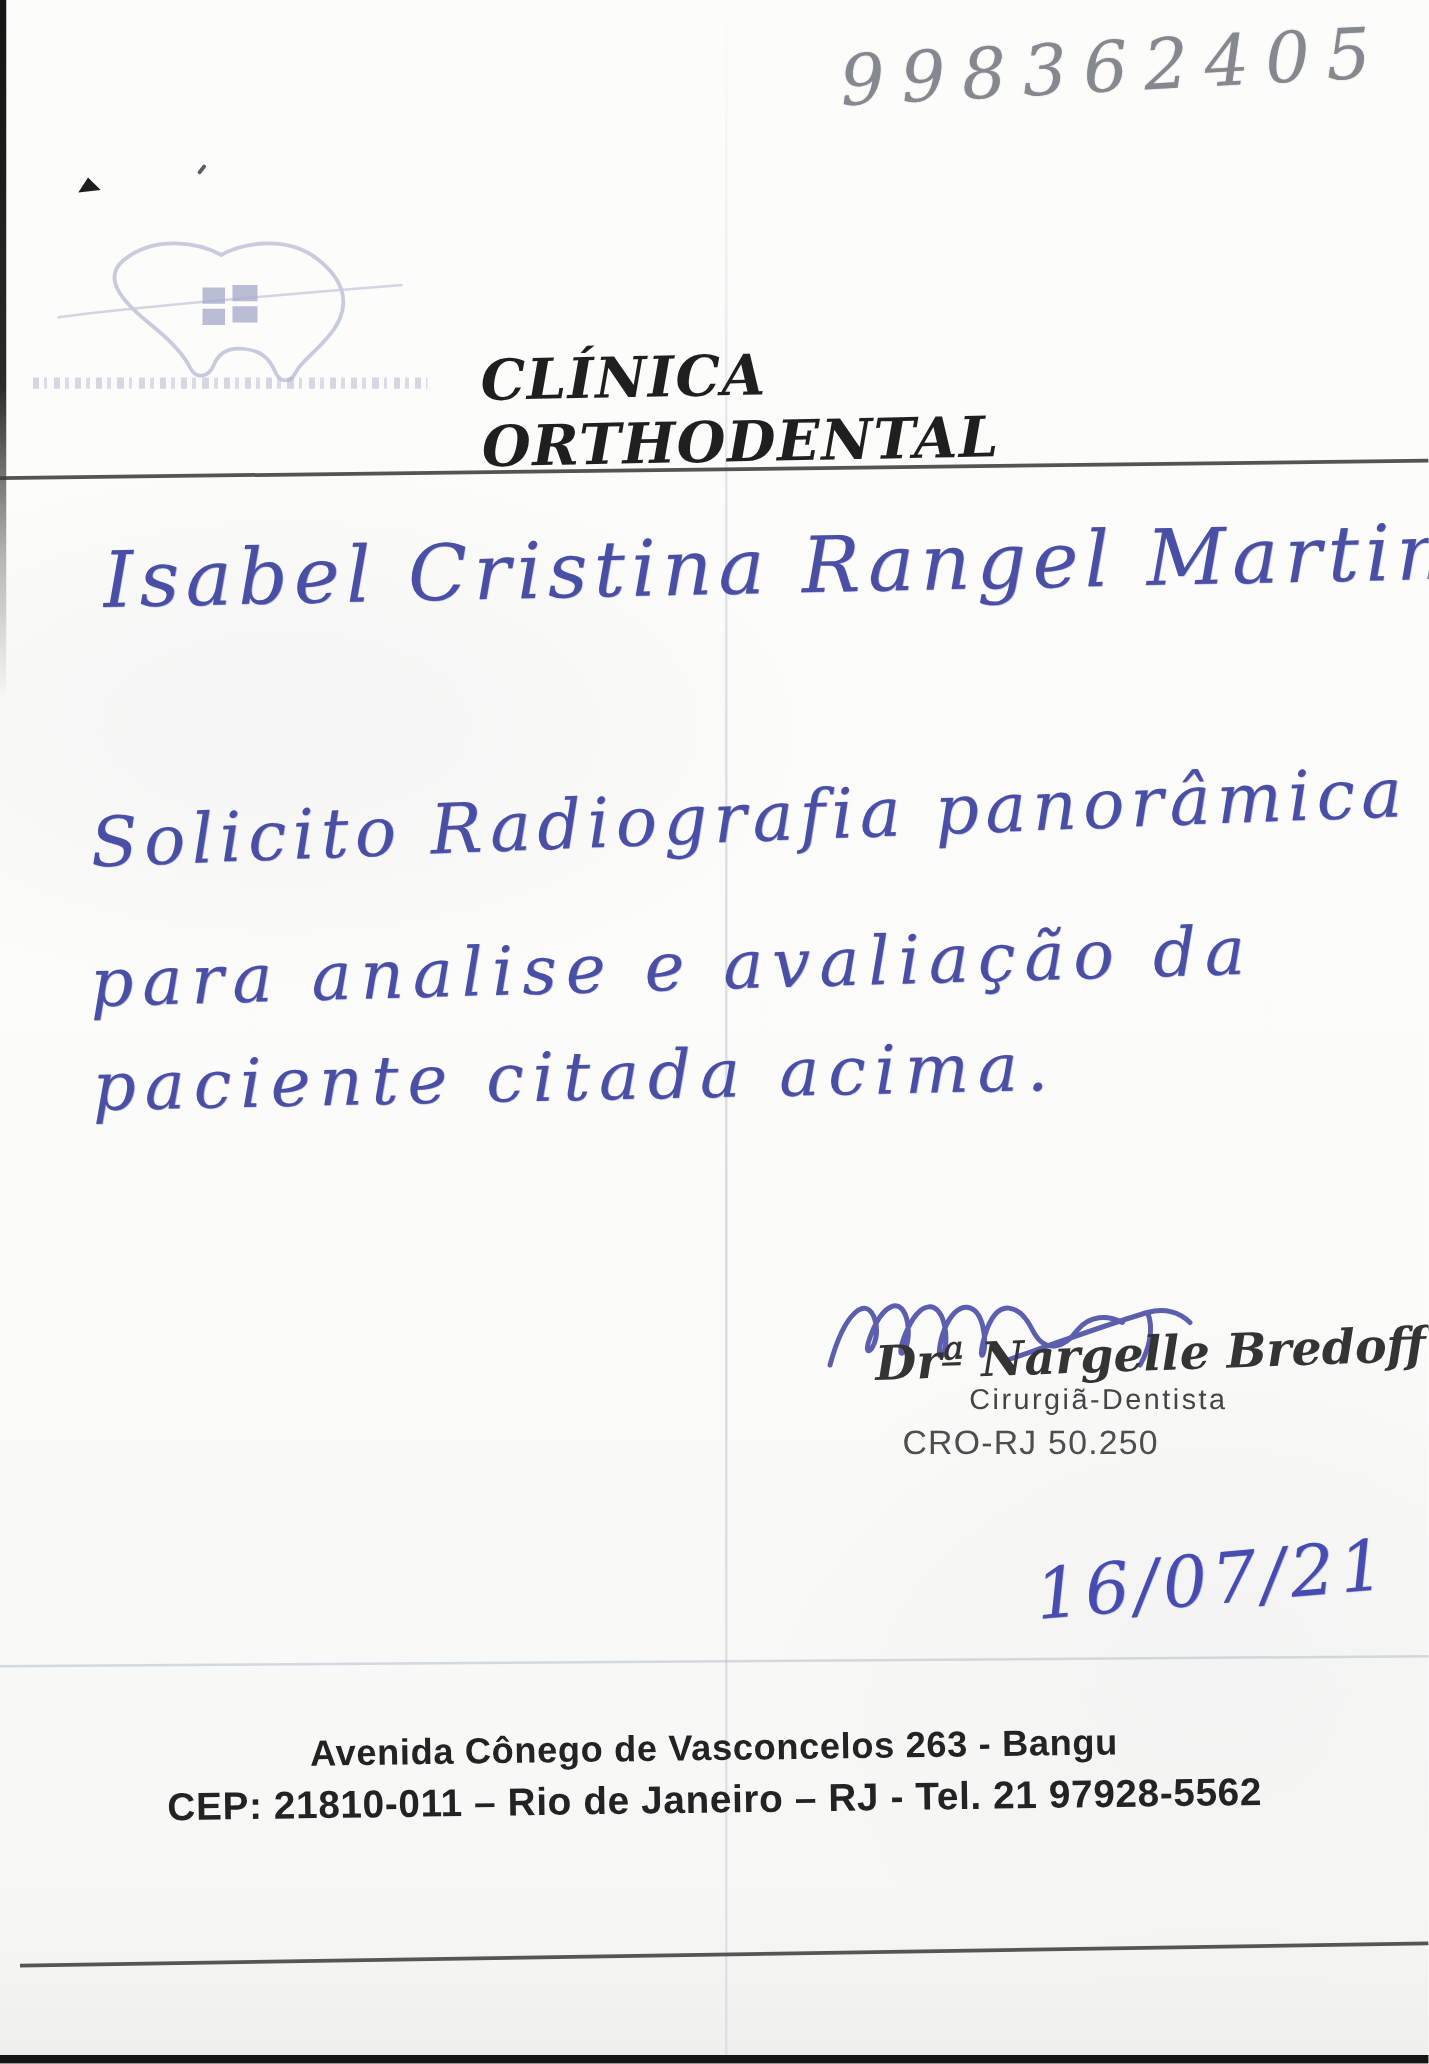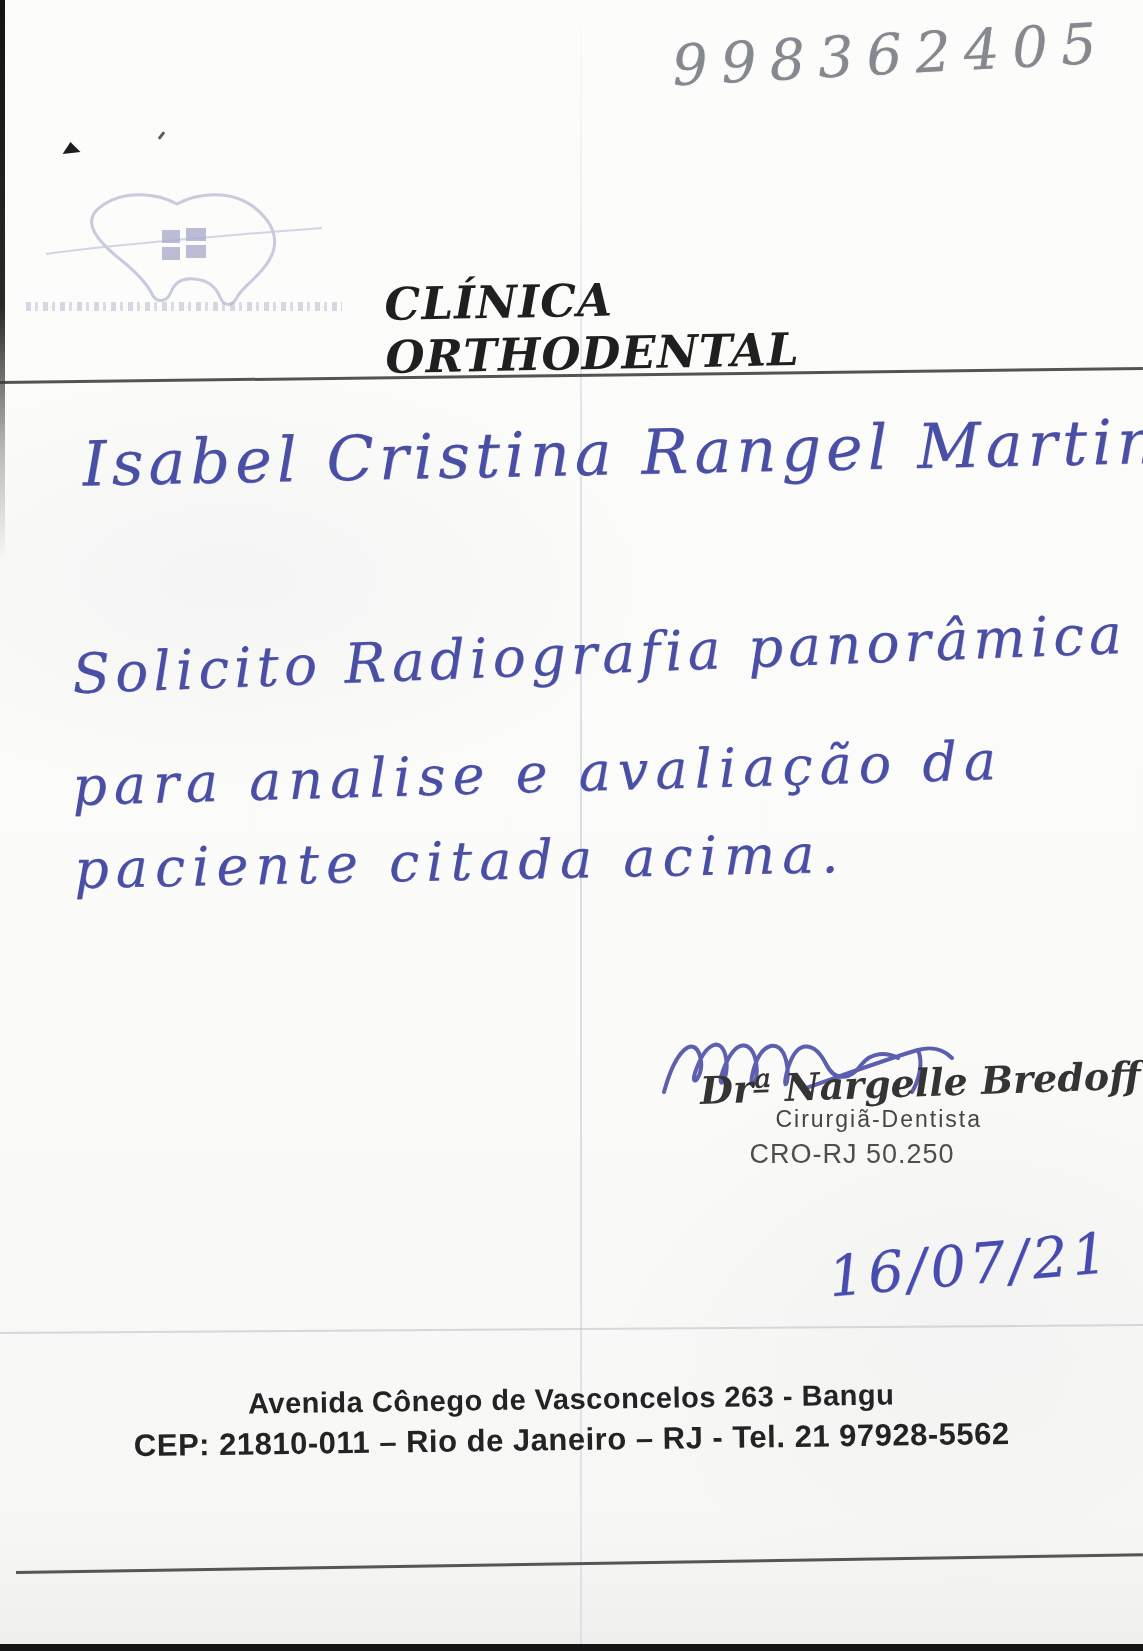--- a/index.html
+++ b/index.html
@@ -55,21 +55,21 @@
   .body3{position:absolute;left:74px;top:830px;font-size:54px;letter-spacing:7px;transform:rotate(-1.2deg);}
   .date{position:absolute;left:828px;top:1232px;font-size:56px;letter-spacing:4px;color:#474db0;transform:rotate(-5deg);}
 
   
   .signature{position:absolute;left:656px;top:1008px;}
   .stamp-name{position:absolute;left:700px;top:1062px;width:340px;
     font-family:"DejaVu Serif", serif;font-style:italic;font-weight:bold;
     font-size:38px;color:#343434;transform:rotate(-2deg);white-space:nowrap;}
   .stamp-role{position:absolute;left:722px;top:1106px;width:260px;text-align:right;
     font-family:"Liberation Sans", sans-serif;font-size:23px;letter-spacing:2px;color:#454545;}
-  .stamp-license{position:absolute;left:722px;top:1139px;width:260px;text-align:center;
+  .stamp-license{position:absolute;left:722px;top:1139px;width:260px;
     font-family:"Liberation Sans", sans-serif;font-size:27px;letter-spacing:1px;color:#4e4e4e;}
 
   
   .footer-sep{position:absolute;left:0;top:1332px;width:1143px;height:2px;background:rgba(175,185,195,0.5);transform:rotate(-0.4deg);transform-origin:left center;}
   .footer{position:absolute;left:0;top:1383px;width:1143px;text-align:center;transform:rotate(-0.8deg);color:#232323;}
   .footer .l1{font-size:29px;font-weight:bold;letter-spacing:0.5px;margin-bottom:6px;}
   .footer .l2{font-size:31px;font-weight:bold;letter-spacing:0.5px;}
 </style>
 </head>
 <body>

